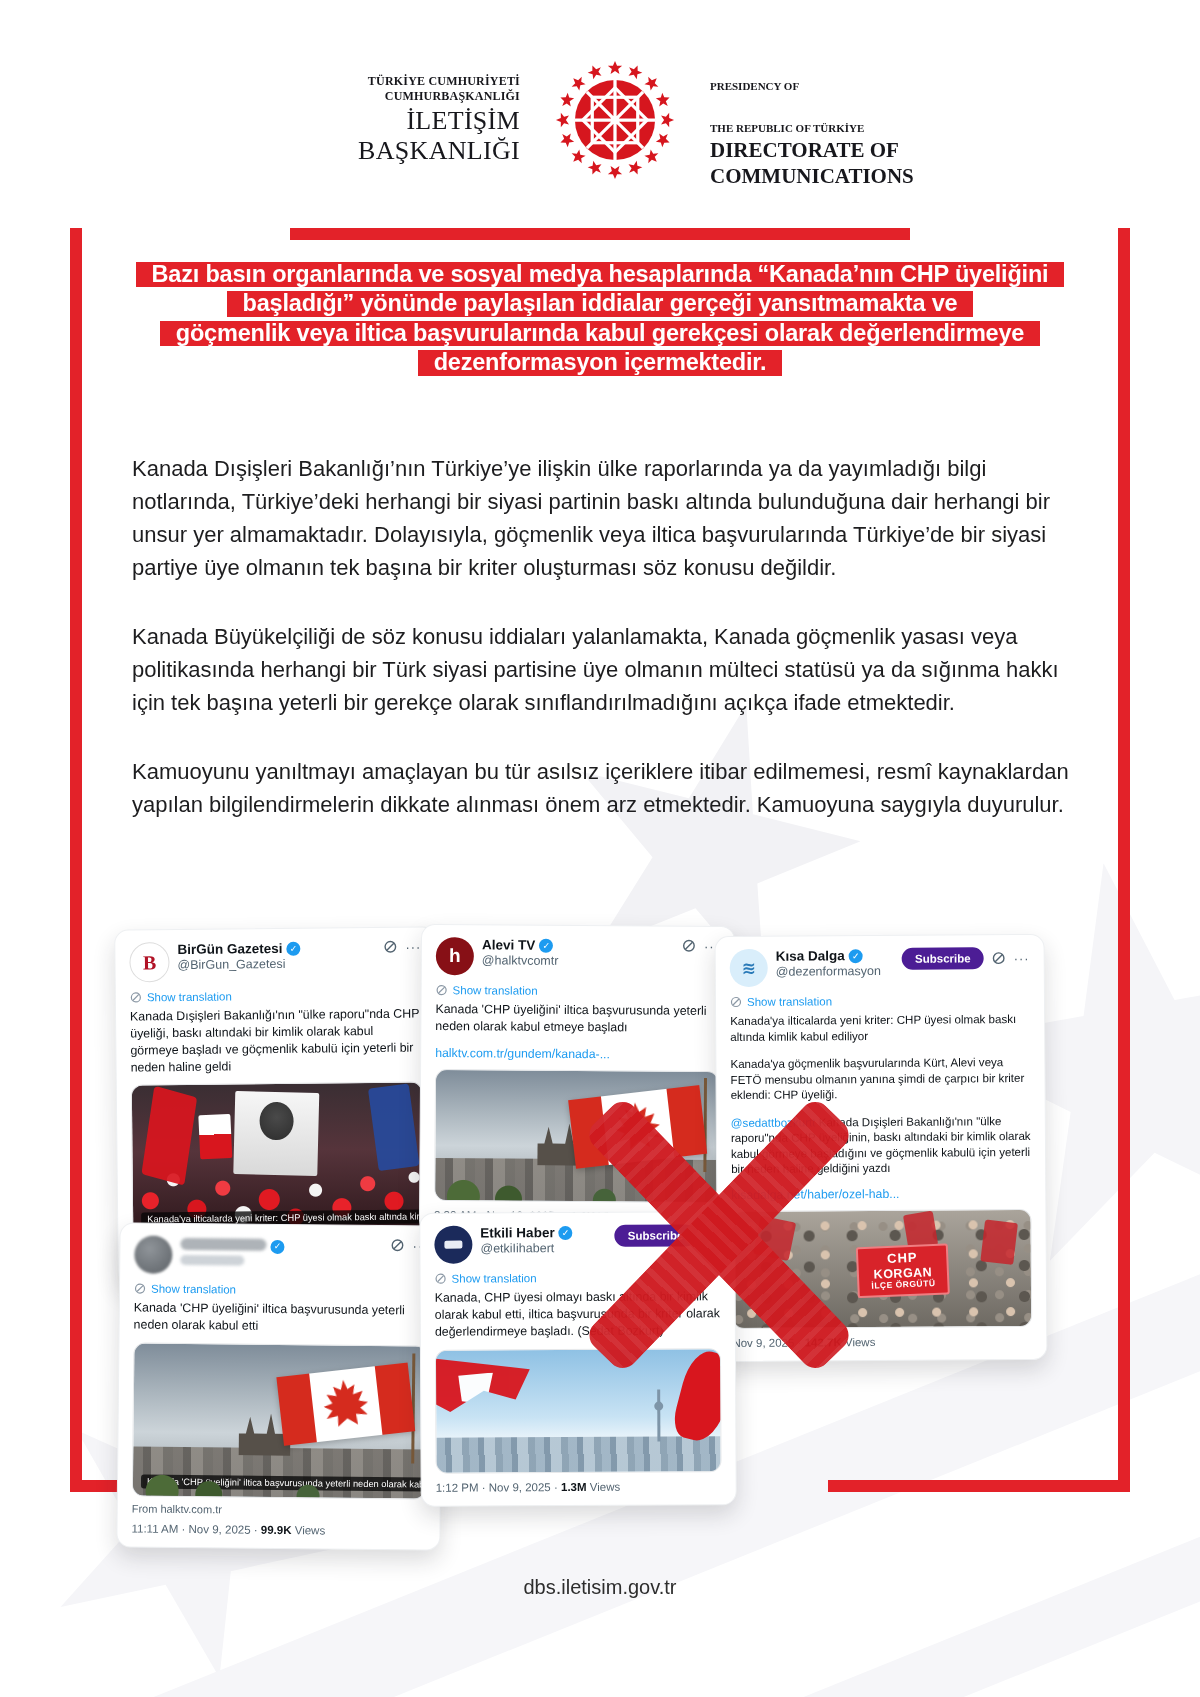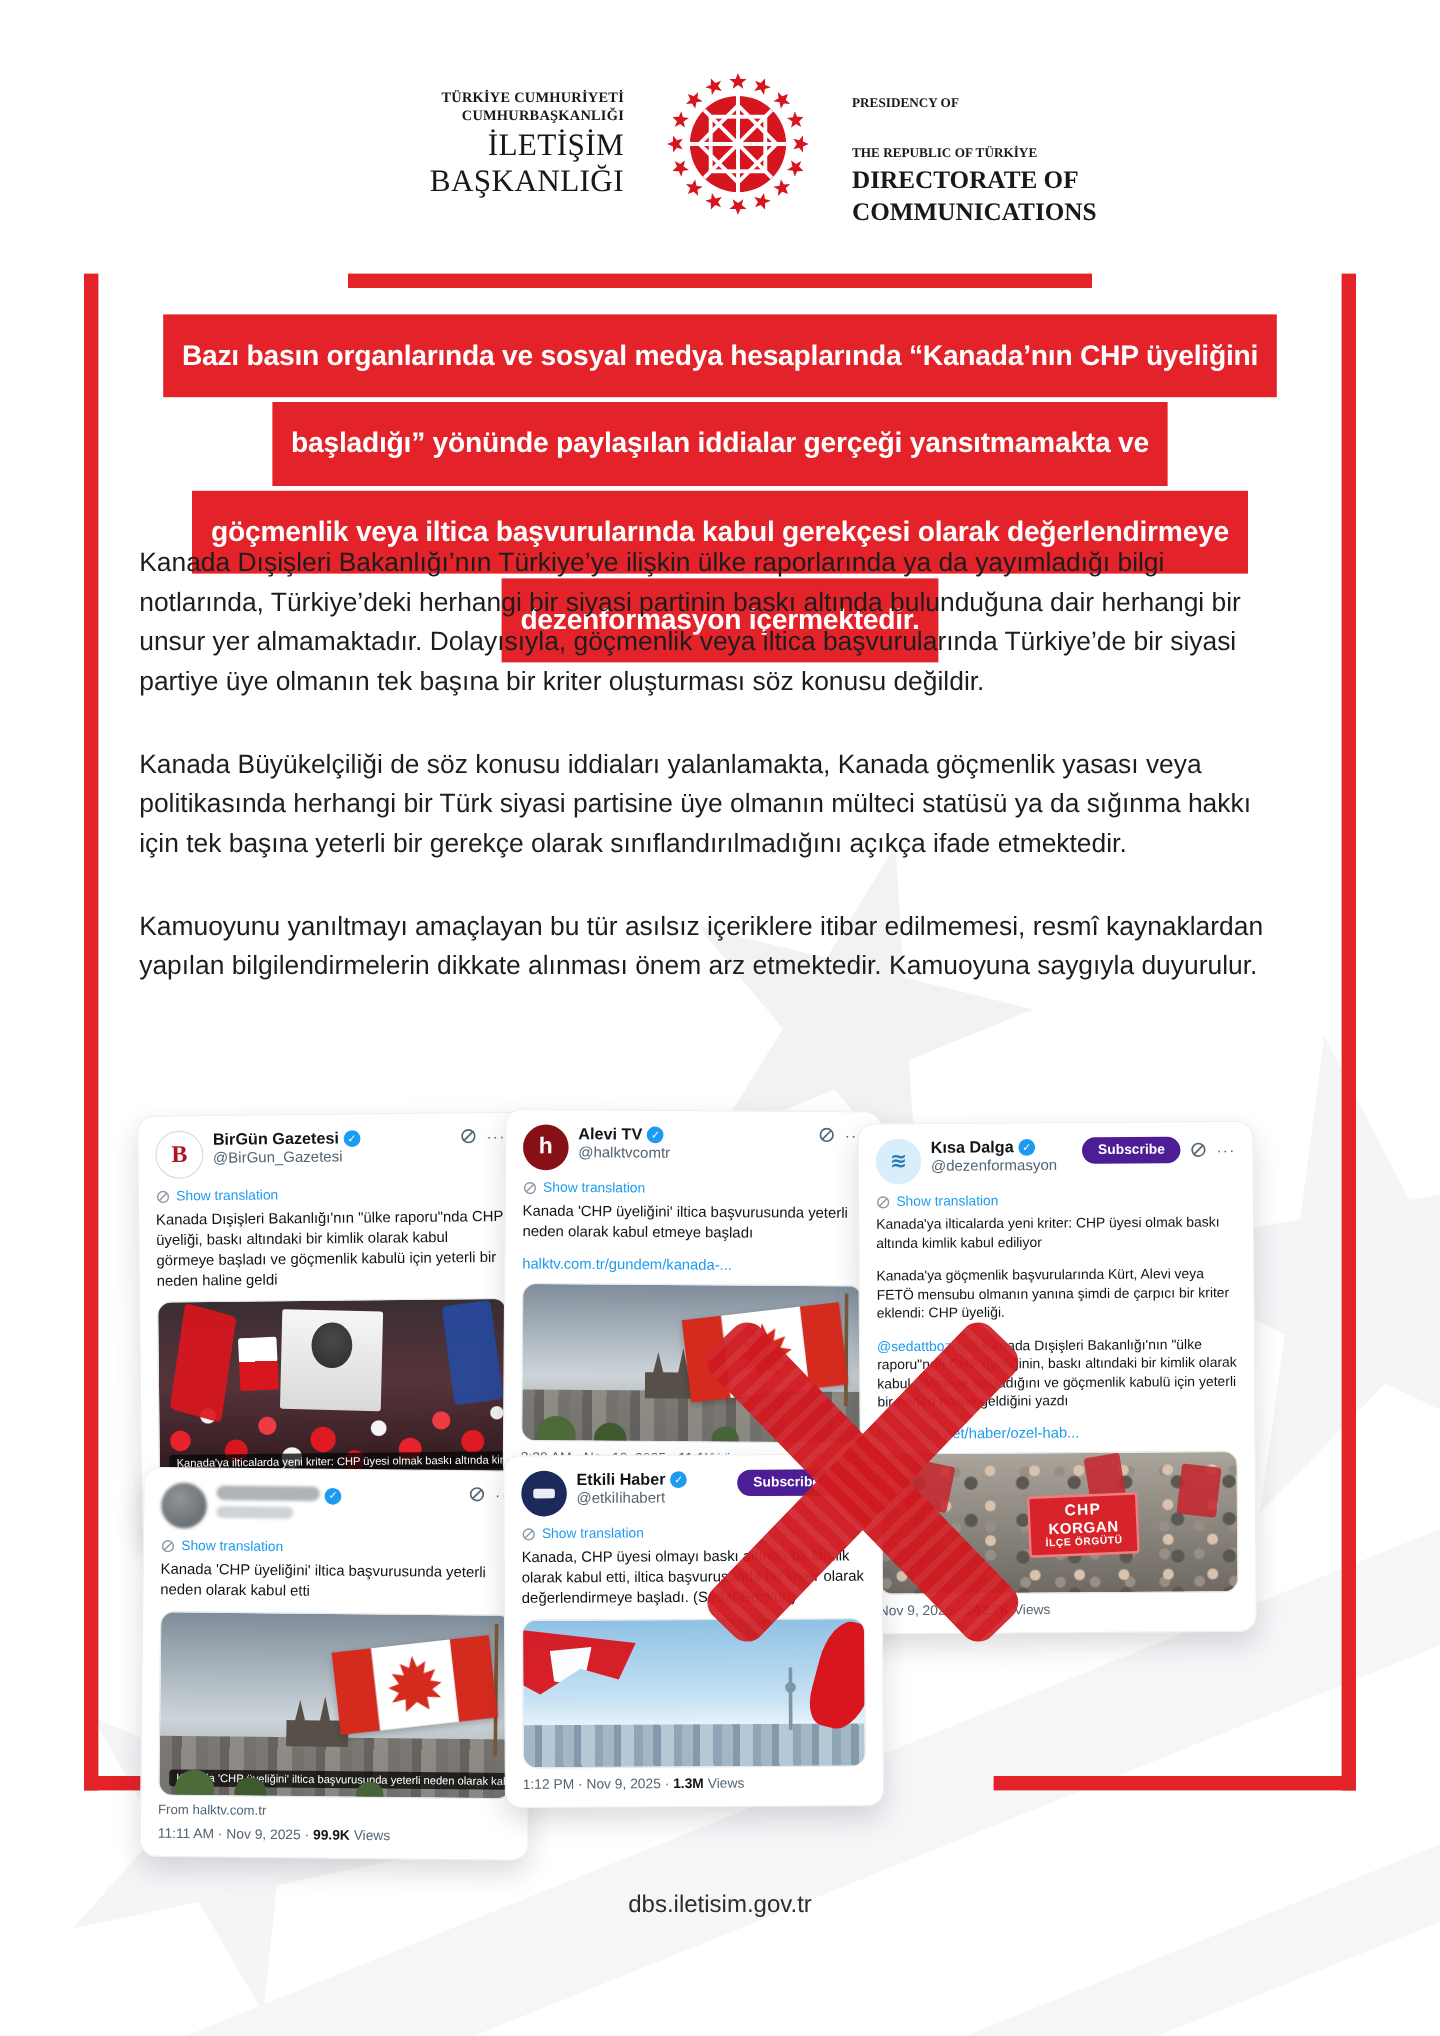--- a/index.html
+++ b/index.html
@@ -27,23 +27,23 @@
   
   .bar{position:absolute;background:#e32229;z-index:2;}
   .bar-top{left:290px;top:228px;width:620px;height:12px;}
   .bar-left{left:70px;top:228px;width:12px;height:1264px;}
   .bar-right{left:1118px;top:228px;width:12px;height:1264px;}
   .bar-bl{left:70px;top:1480px;width:302px;height:12px;}
   .bar-br{left:828px;top:1480px;width:302px;height:12px;}
   
   .banner{position:absolute;top:262px;left:0;right:0;text-align:center;z-index:3;}
   .banner-line{display:table;margin:0 auto 4px auto;background:#e32229;color:#fff;
-               font-size:23.5px;font-weight:bold;letter-spacing:-.2px;padding:22px 16px;line-height:1.08;}
-  
-  .bodytext{position:absolute;left:116px;top:452px;width:962px;z-index:3;}
+               font-size:23.5px;font-weight:bold;letter-spacing:-.2px;padding:0 16px;line-height:1.08;}
+  
+  .bodytext{position:absolute;left:132px;top:452px;width:962px;z-index:3;}
   .bodytext p{margin:0 0 36px 0;font-size:22px;line-height:1.5;color:#1d1d1f;}
   
   .tweet{position:absolute;z-index:4;background:#fff;border:1px solid #eef0f2;border-radius:14px;
          padding:12px 14px 12px 14px;box-shadow:0 10px 22px rgba(30,30,40,.16);color:#0f1419;}
   .tw-head{display:flex;align-items:flex-start;gap:8px;}
   .av{width:38px;height:38px;border-radius:50%;flex:none;display:flex;align-items:center;justify-content:center;overflow:hidden;}
   .av-birgun{background:#fff;border:1px solid #ddd;color:#b11226;font-family:"Liberation Serif",serif;font-weight:bold;font-size:20px;}
   .av-halktv{background:#871016;color:#fff;font-weight:800;font-size:19px;}
   .av-kisadalga{background:#d9eefb;color:#2a7ab8;font-size:17px;font-weight:bold;}
   .av-blur{background:radial-gradient(circle at 40% 35%,#8f9499,#5c6166);filter:blur(1.2px);}

